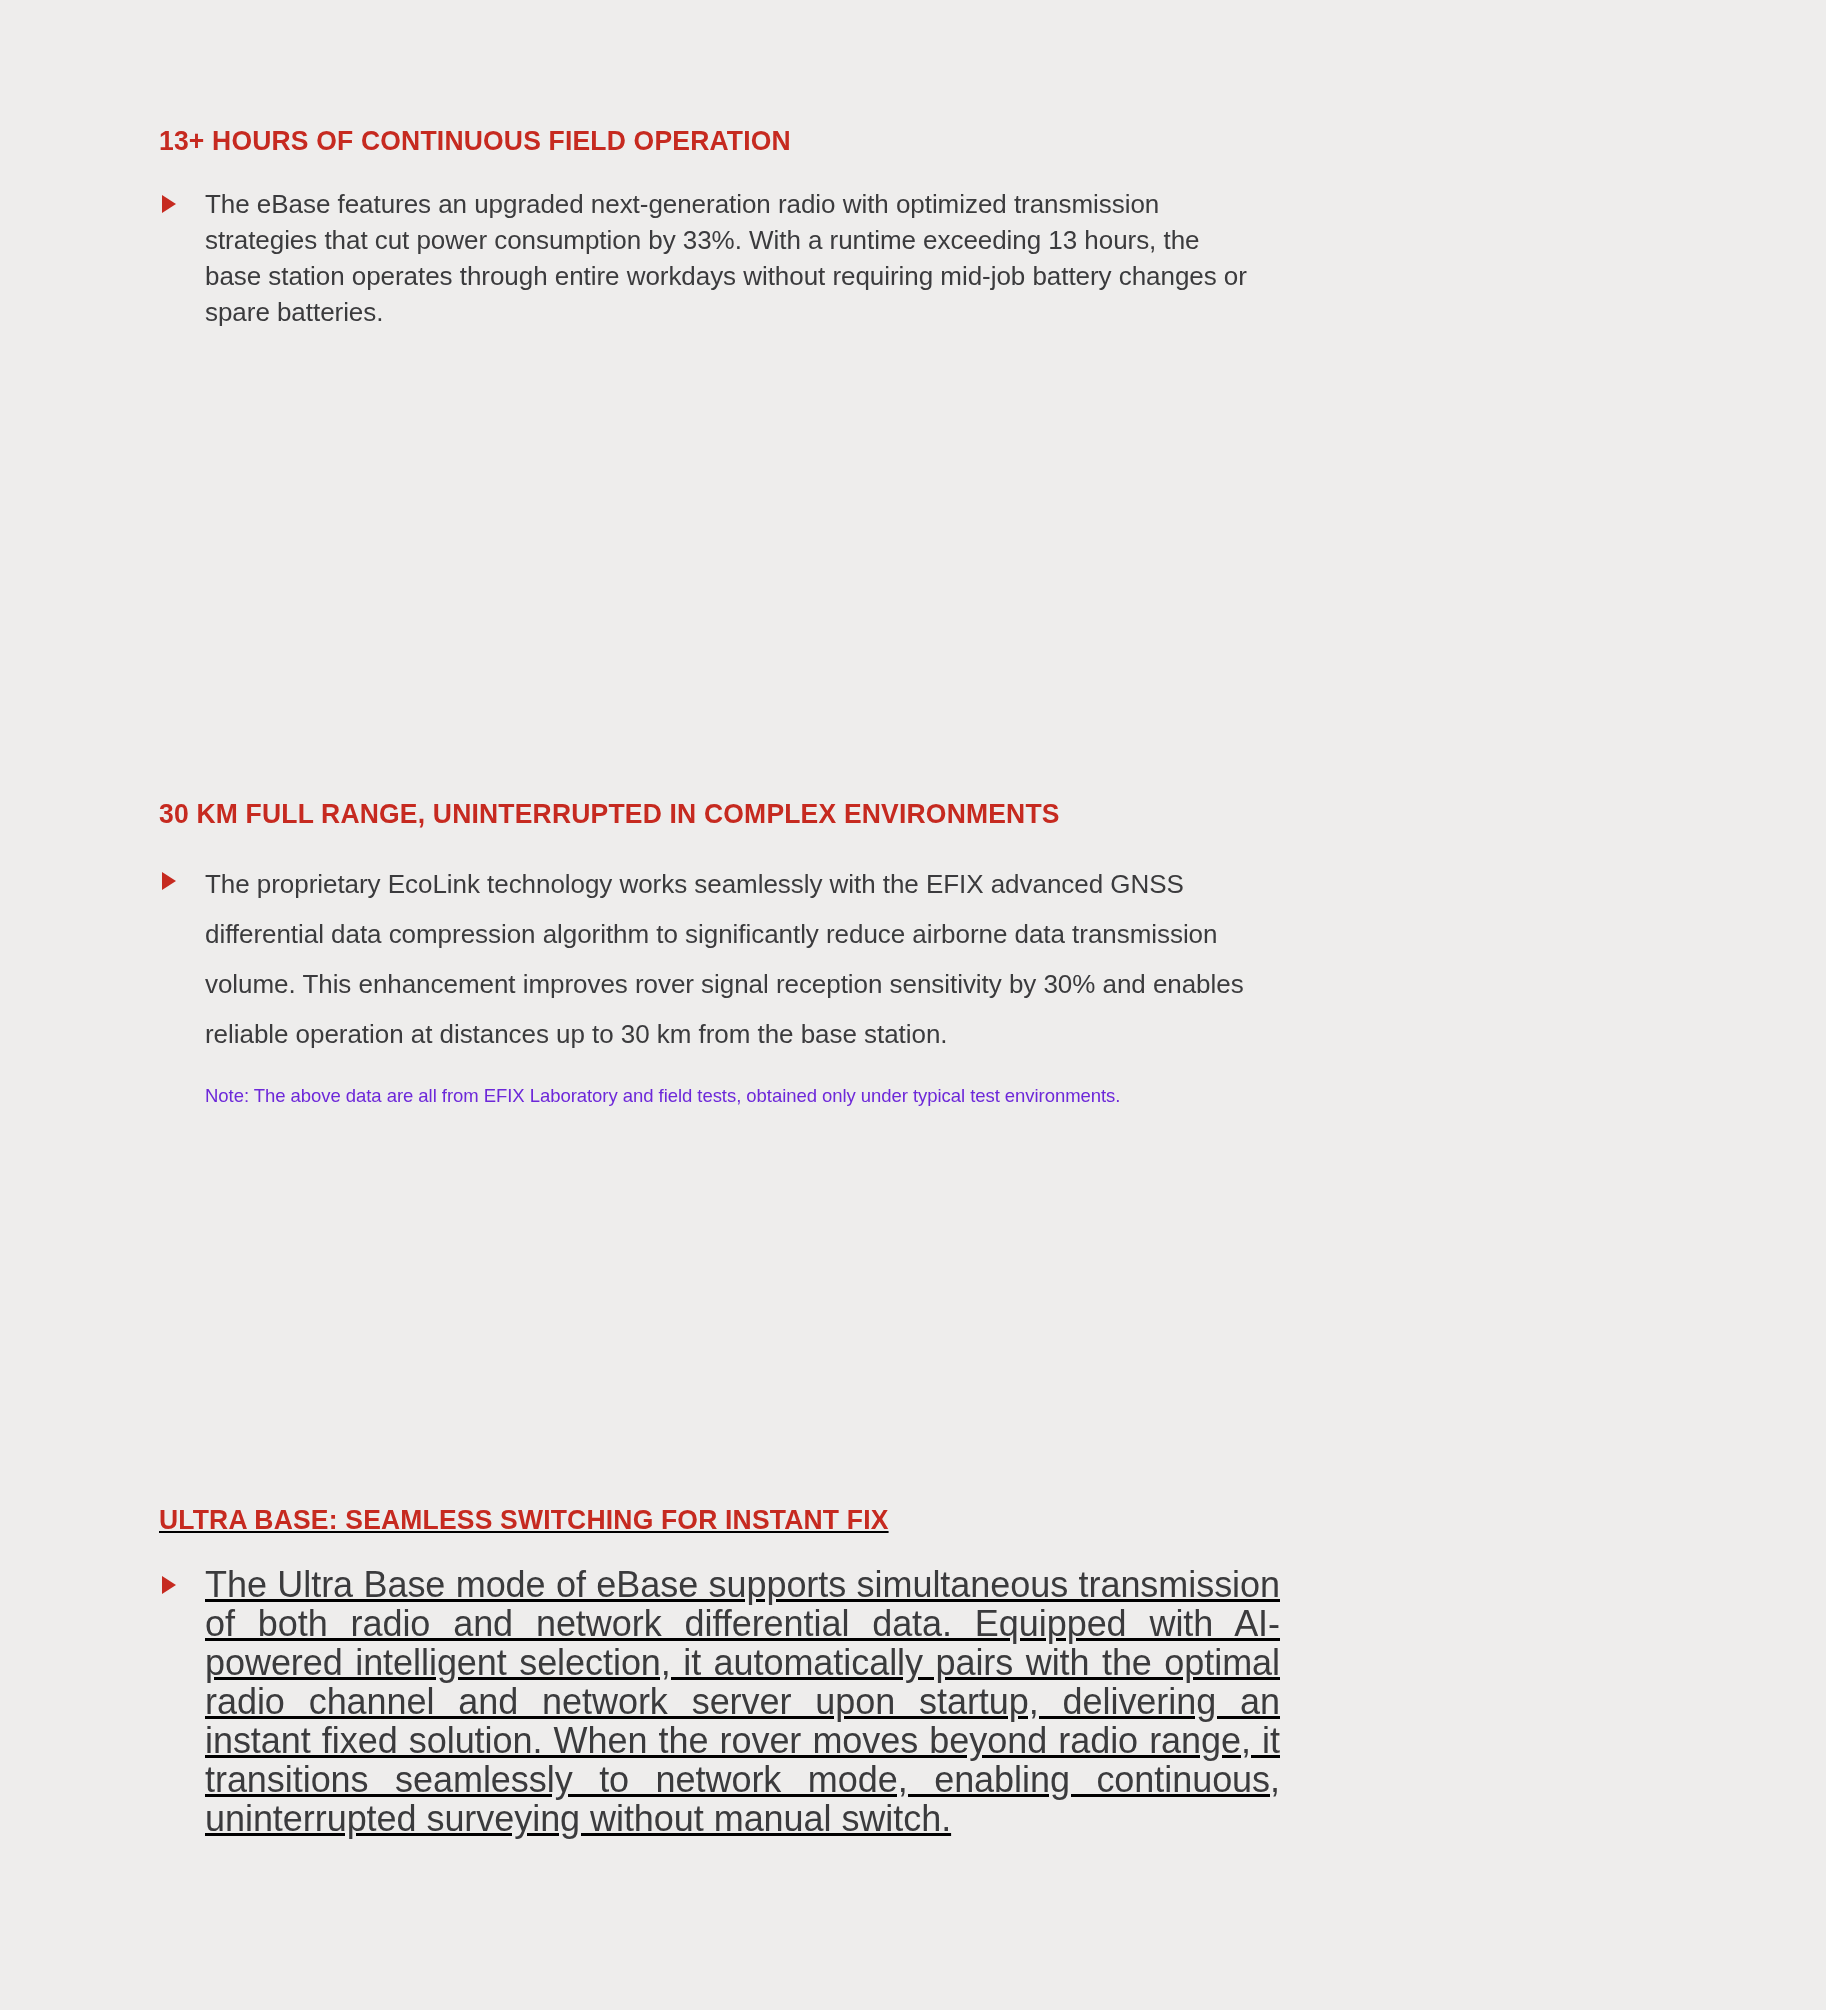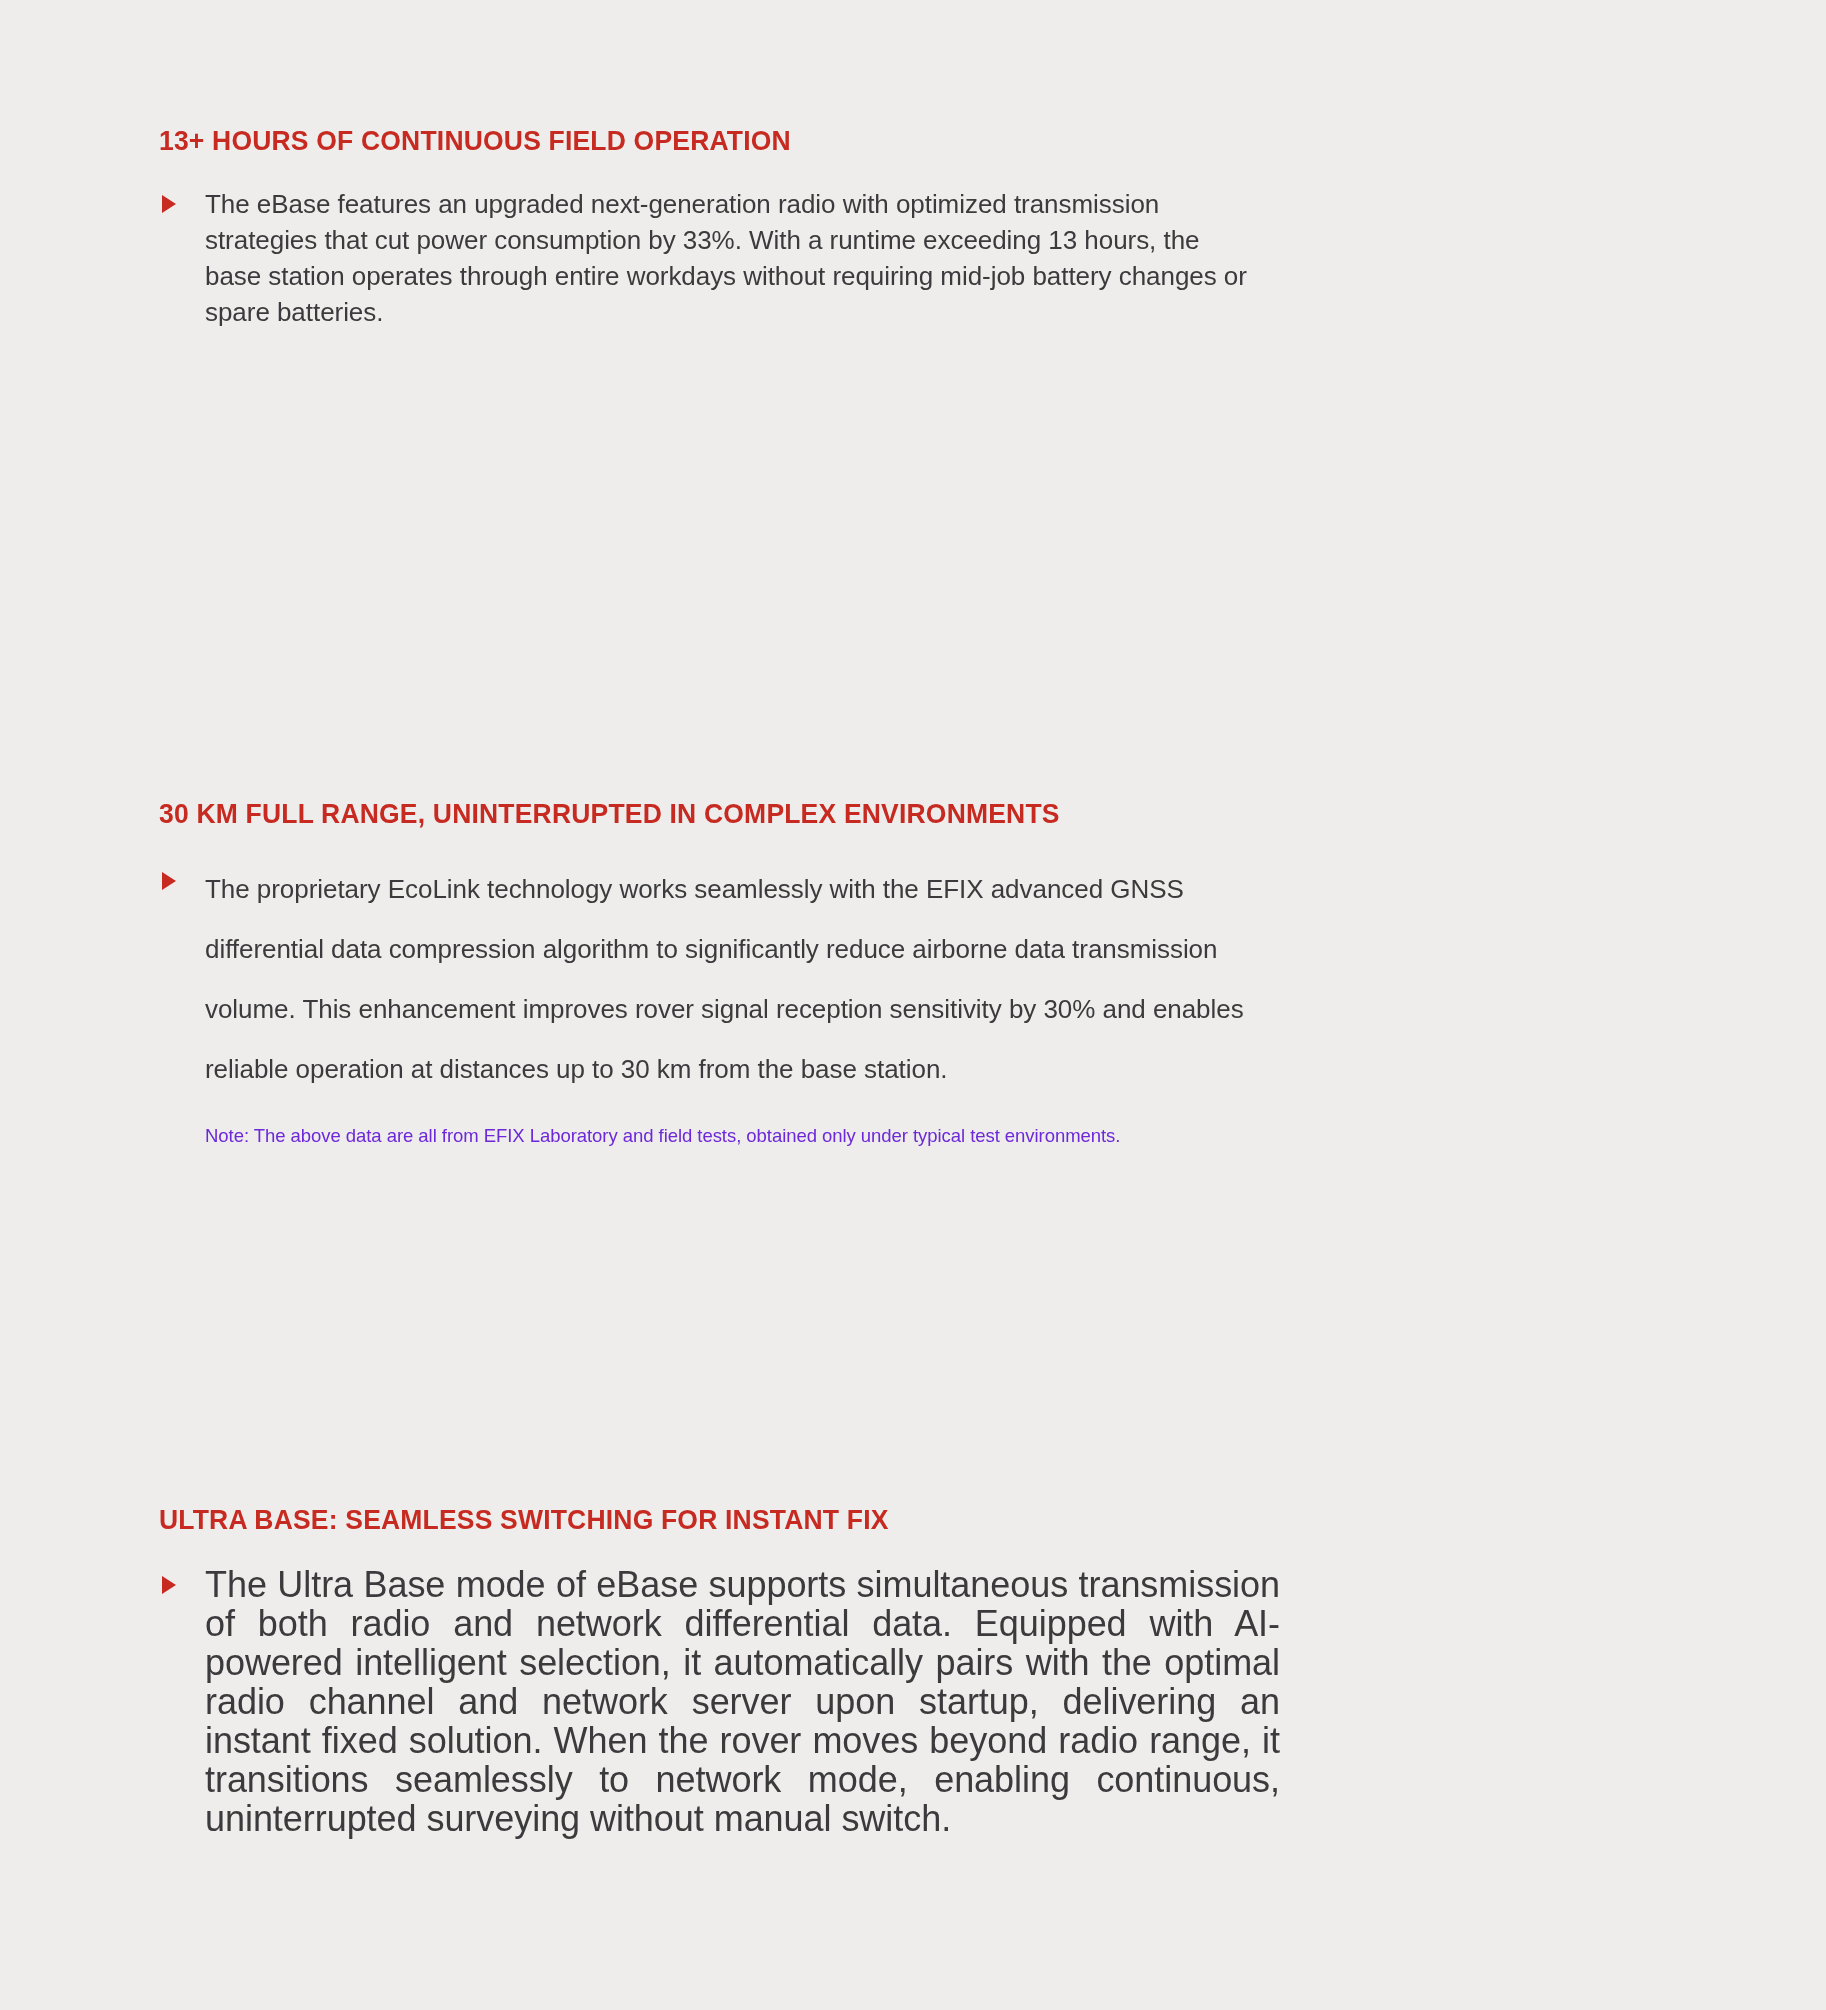--- a/index.html
+++ b/index.html
@@ -23,21 +23,21 @@
   }
 
   
   .section {
     position: absolute;
     left: 159px;
     width: 1484px;
   }
   #section-battery { top: 124px; }
   #section-range   { top: 797px; }
-  #section-ultra   { top: 1503px; }
+  #section-ultra   { top: 1503px; text-decoration: underline; }
 
   .section-heading {
     font-family: "Liberation Sans", sans-serif;
     font-weight: bold;
     font-size: 28.5px;
     letter-spacing: 0.2px;
     line-height: 1.18;
     color: #c62a20;
     margin: 0 0 28.5px 0;
     transform: scaleX(0.93);
@@ -73,21 +73,21 @@
     font-size: 26px;
     line-height: 36px;
     width: 1056px;
     letter-spacing: -0.05px;
   }
   #para-battery .bullet-marker { top: 8.6px; }
 
   
   #para-range .bullet-text {
     font-size: 26px;
-    line-height: 60px;
+    line-height: 50px;
     width: 1080px;
     letter-spacing: -0.05px;
   }
   #para-range .bullet-marker { top: 13.3px; }
 
   
   #para-ultra .bullet-text {
     font-size: 36px;
     line-height: 39px;
     width: 1075px;

